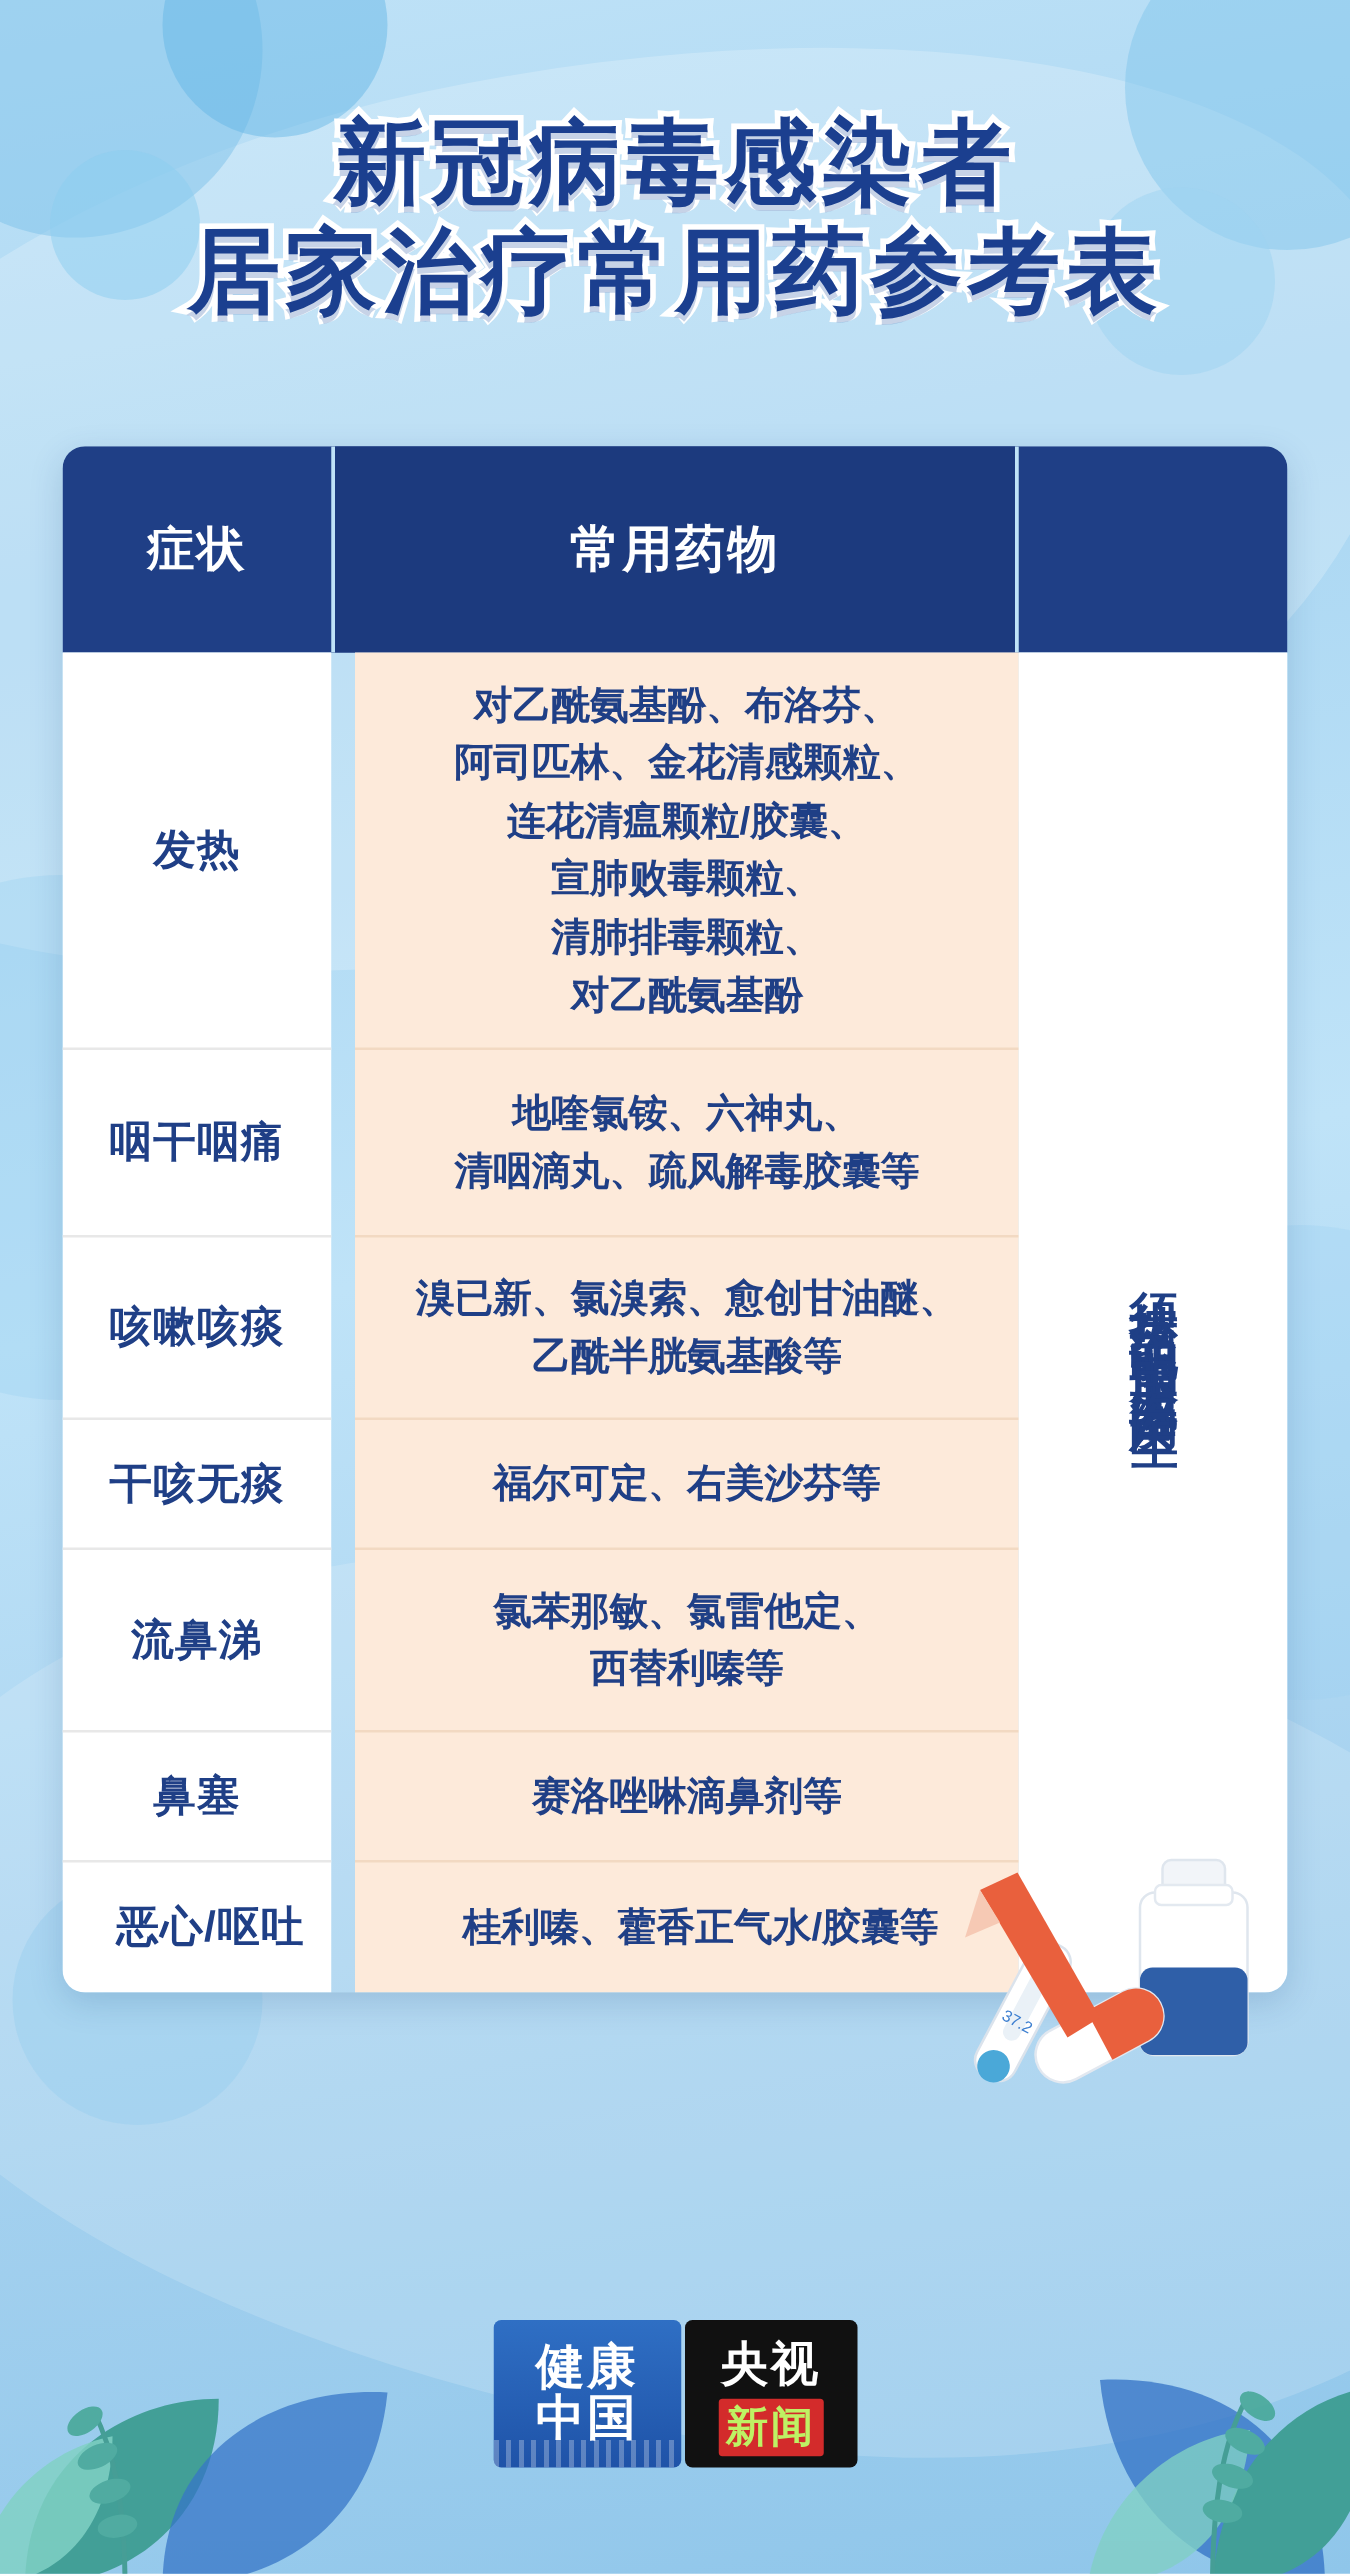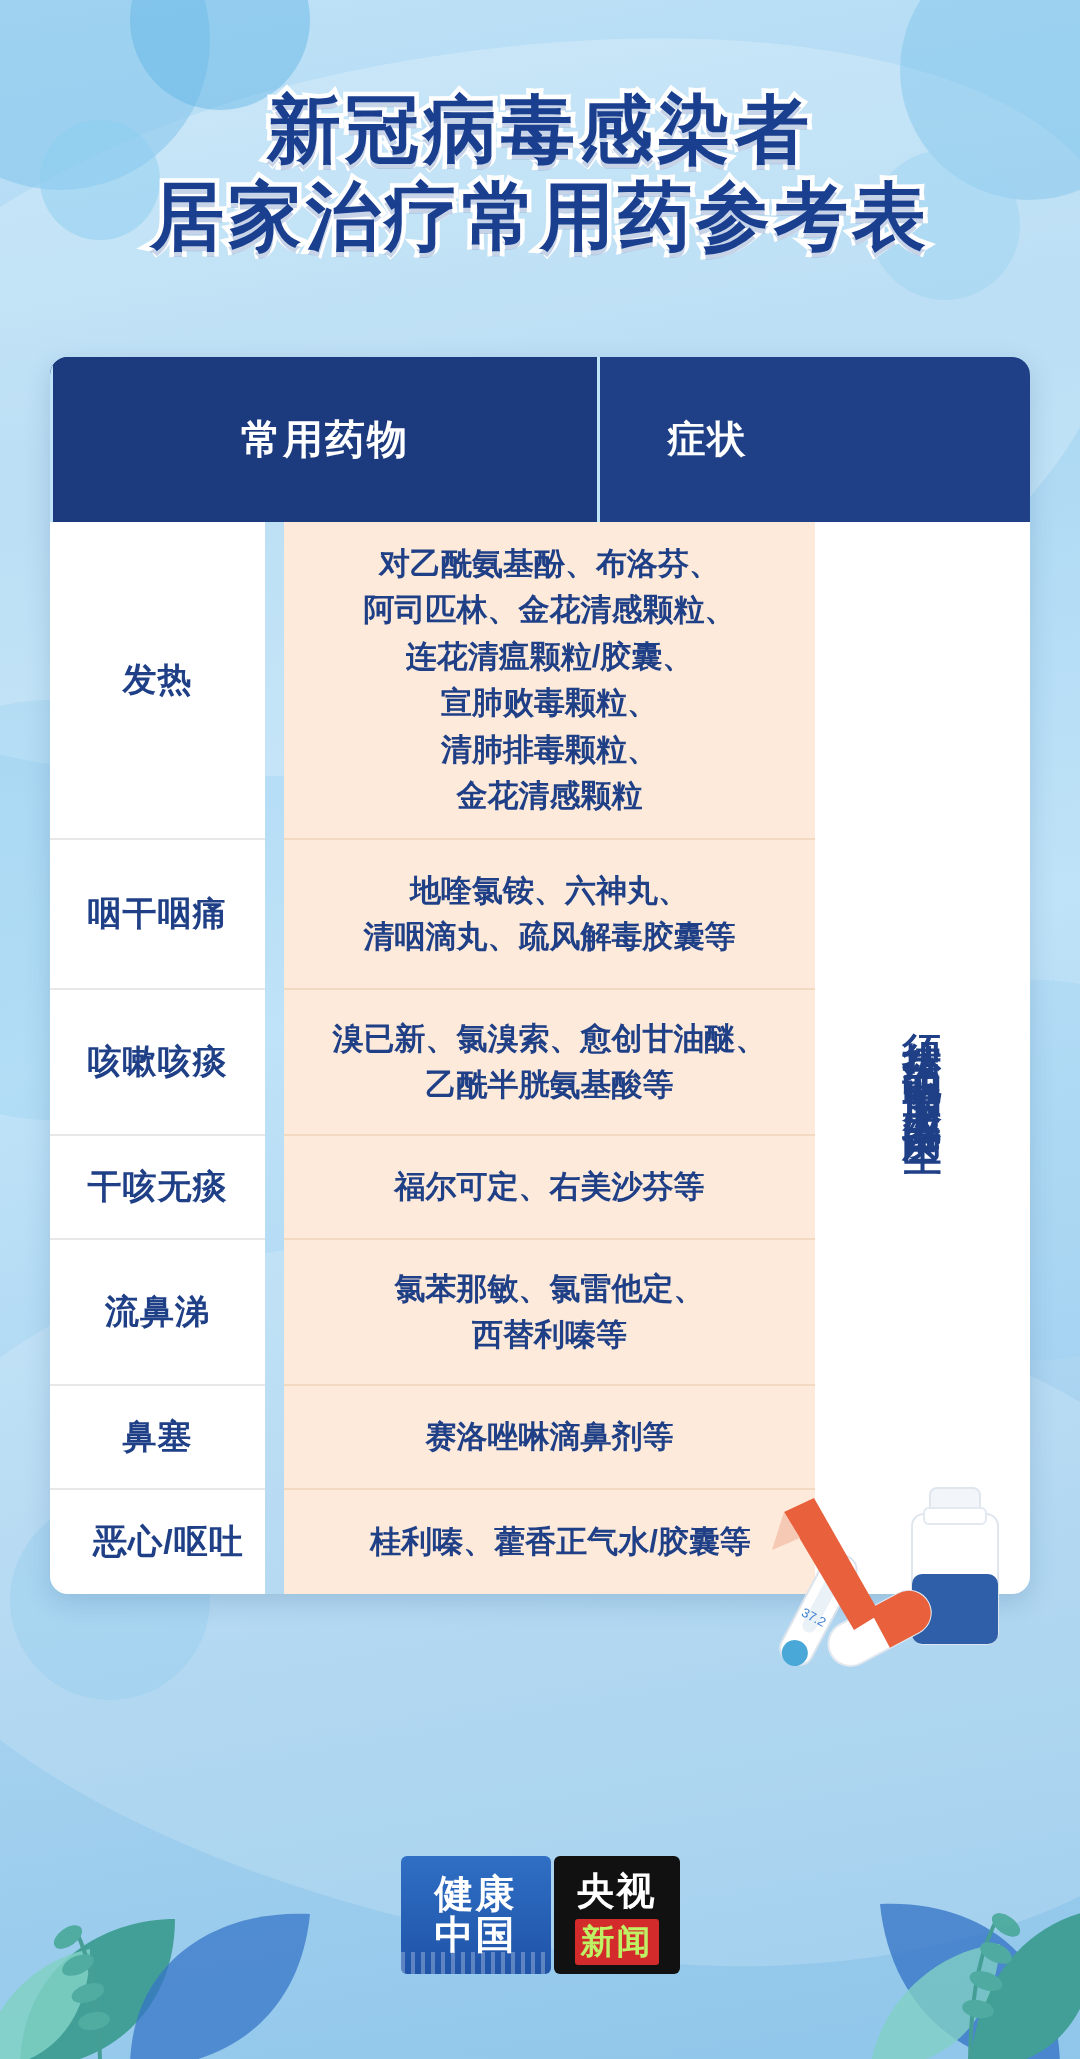--- a/index.html
+++ b/index.html
@@ -161,21 +161,21 @@
     letter-spacing: 2px;
     position: relative;
     overflow: hidden;
   }
   .logo-jk .wave-deco {
     position: absolute; bottom: 0; left: 0; right: 0; height: 22px;
     background: repeating-linear-gradient(90deg, rgba(255,255,255,.5) 0 4px, transparent 4px 10px);
     opacity: .55;
   }
   .logo-cctv {
-    width: 126px; height: 118px;
+    width: 138px; height: 118px;
     background: #111;
     border-radius: 6px;
     display: flex; flex-direction: column;
     align-items: center; justify-content: center;
     gap: 2px;
   }
   .logo-cctv .l1 { color: #fff; font-weight: bold; font-size: 38px; letter-spacing: 2px; }
   .logo-cctv .l2 {
     background: #d32b2b; color: #bef264; font-weight: bold;
     font-size: 34px; letter-spacing: 2px; padding: 0 6px; border-radius: 3px;
@@ -232,22 +232,22 @@
 </div>
 
 <div class="title-wrap">
   <div class="title-line">新冠病毒感染者</div>
   <div class="title-line">居家治疗常用药参考表</div>
 </div>
 
 <div class="table">
 
   <div class="thead">
+    <div class="th c1">症状</div>
     <div class="th c2">常用药物</div>
-    <div class="th c1">症状</div>
     <div class="th c3">
       <div>
         <div></div>
         <div></div>
         <div></div>
       </div>
     </div>
   </div>
 
   <div class="tbody">
@@ -263,21 +263,21 @@
     </div>
 
     <div class="col-mid">
       <div class="cell h-r0">
         <div>
           <div>对乙酰氨基酚、布洛芬、</div>
           <div>阿司匹林、金花清感颗粒、</div>
           <div>连花清瘟颗粒/胶囊、</div>
           <div>宣肺败毒颗粒、</div>
           <div>清肺排毒颗粒、</div>
-          <div>金花清感颗粒</div>
+          <div>对乙酰氨基酚</div>
         </div>
       </div>
       <div class="cell h-r1">
         <div>
           <div>地喹氯铵、六神丸、</div>
           <div>清咽滴丸、疏风解毒胶囊等</div>
         </div>
       </div>
       <div class="cell h-r2">
         <div>

